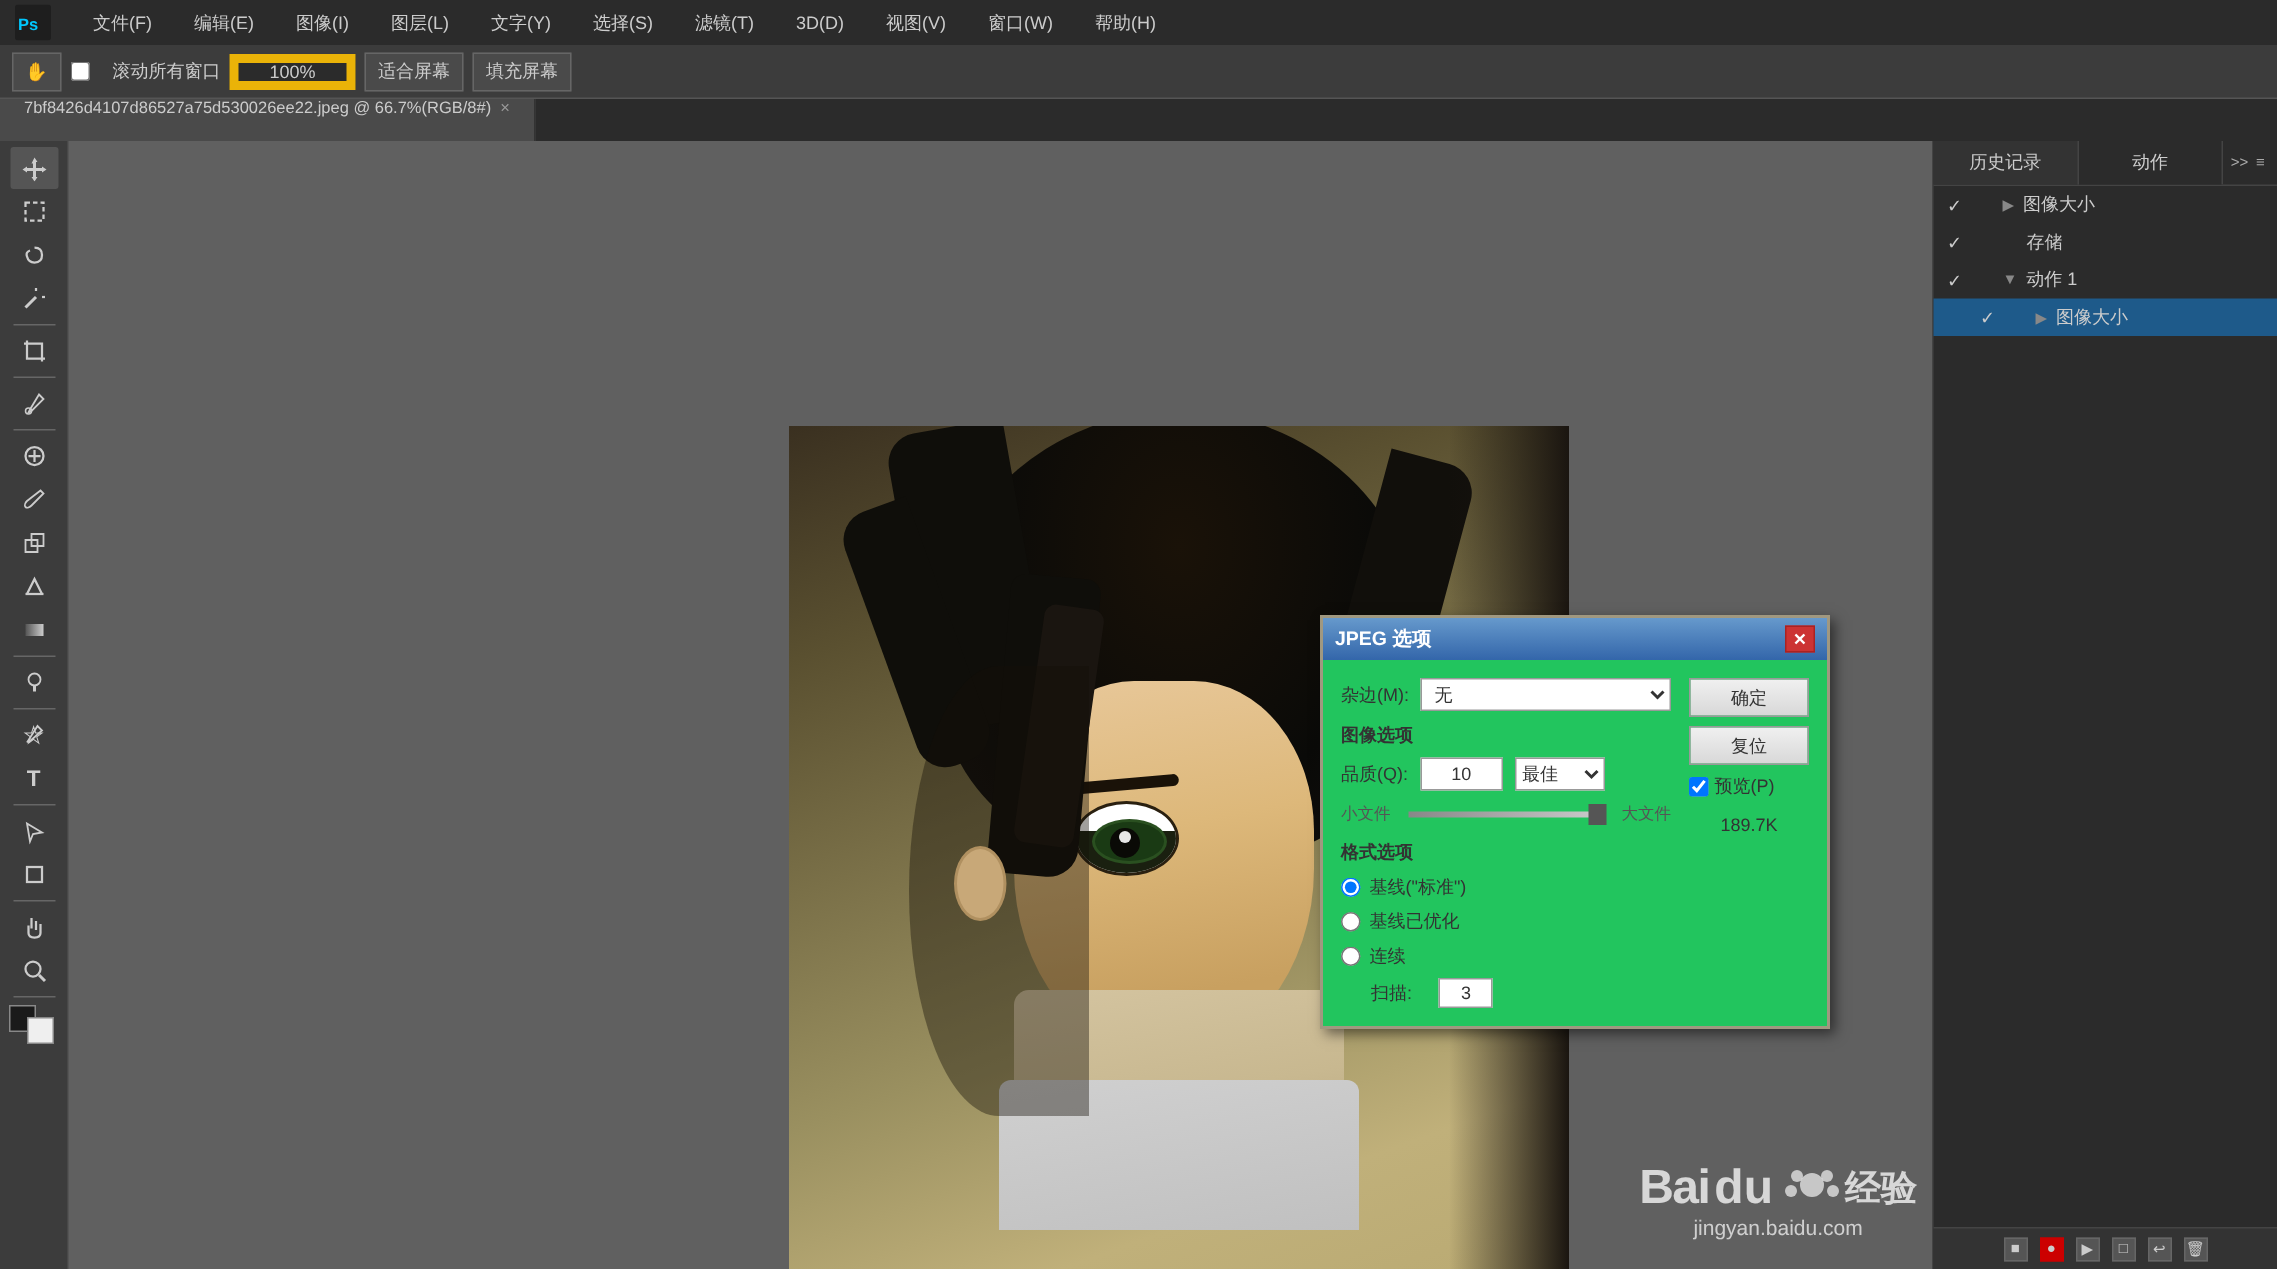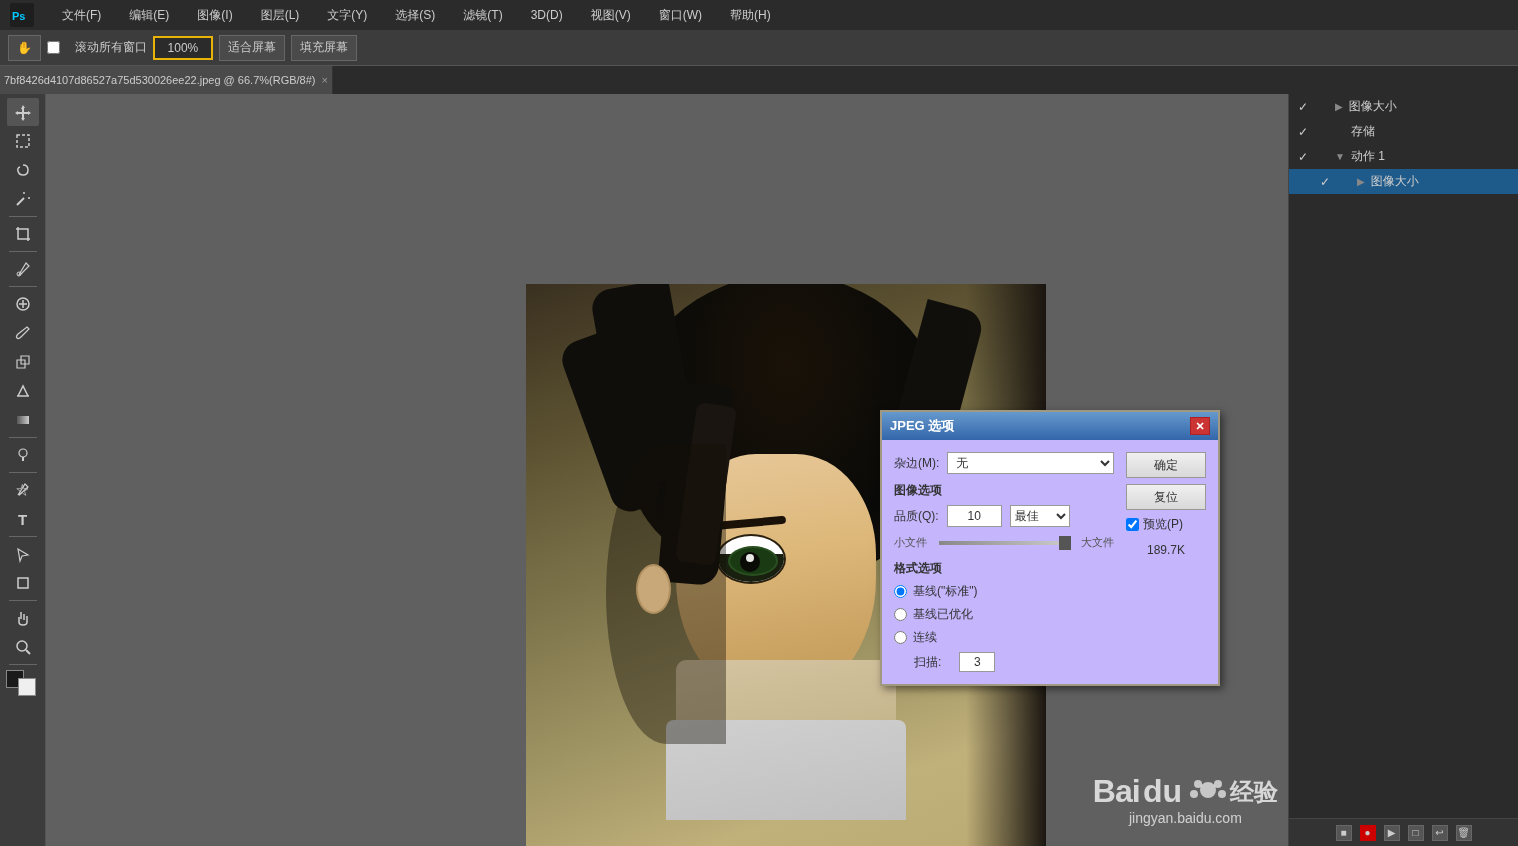--- a/index.html
+++ b/index.html
@@ -67,24 +67,24 @@
       border: 1px solid #666;
       color: #ccc;
       font-size: 12px;
       cursor: pointer;
       display: flex;
       align-items: center;
       gap: 3px;
       white-space: nowrap;
     }
     .toolbar-zoom {
-      width: 60px;
+      width: 84px;
       height: 24px;
       background: #2b2b2b;
-      border: 2px solid #eab308;
+      border: 6px solid #eab308;
       color: #ccc;
       font-size: 12px;
       text-align: center;
       display: flex;
       align-items: center;
       justify-content: center;
     }
     .toolbar-checkbox {
       display: flex;
       align-items: center;
@@ -99,26 +99,26 @@
       height: 28px;
       background: #2b2b2b;
       display: flex;
       align-items: stretch;
       position: absolute;
       top: 66px;
       left: 0;
       z-index: 10;
     }
     .tab {
-      padding: 0 4px;
+      padding: 0 16px;
       background: #4a4a4a;
       color: #ccc;
       font-size: 11px;
       display: flex;
-      align-items: center;
+      align-items: flex-start;
       gap: 6px;
       cursor: pointer;
       border-right: 1px solid #333;
     }
     .tab-close {
       font-size: 11px;
       color: #999;
       cursor: pointer;
     }
 
@@ -263,21 +263,21 @@
       color: #ccc;
     }
     .actions-footer-btn.red { background: #cc0000; border-color: #cc0000; }
 
     
     #jpeg-dialog {
       position: absolute;
       top: 410px;
       left: 880px;
       width: 340px;
-      background: #c4b5fd;
+      background: #22c55e;
       border: 2px solid #a09880;
       box-shadow: 3px 3px 8px rgba(0,0,0,0.5);
       z-index: 100;
       font-family: 'Microsoft YaHei', Arial, sans-serif;
     }
     .dialog-titlebar {
       height: 28px;
       background: linear-gradient(to bottom, #6699cc, #3366aa);
       display: flex;
       align-items: center;
@@ -649,20 +649,28 @@
 
     <div style="position:absolute;top:0;right:0;width:80px;height:100%;background:linear-gradient(to right,transparent,#1a1510 100%);"></div>
 
     <div style="position:absolute;top:160px;left:80px;width:120px;height:300px;background:rgba(20,15,8,0.4);border-radius:50% 0 0 50%;"></div>
 
     <div style="position:absolute;top:280px;left:110px;width:35px;height:50px;background:#c8a878;border-radius:50%;border:2px solid #b09060;"></div>
   </div>
 </div>
 
 <div id="right-panel">
+  <div id="right-panel-tabs">
+    <div class="panel-tab">历史记录</div>
+    <div class="panel-tab active">动作</div>
+    <div style="margin-left:auto;display:flex;align-items:center;padding:0 4px;">
+      <div class="panel-ctrl-btn">&gt;&gt;</div>
+      <div class="panel-ctrl-btn">≡</div>
+    </div>
+  </div>
 
   <div class="history-item">
     <span class="history-checkbox">✓</span>
     <span style="width:14px;display:inline-block;"> </span>
     <span class="history-arrow">▶</span>
     <span>图像大小</span>
   </div>
   <div class="history-item">
     <span class="history-checkbox">✓</span>
     <span style="width:14px;display:inline-block;"> </span>

